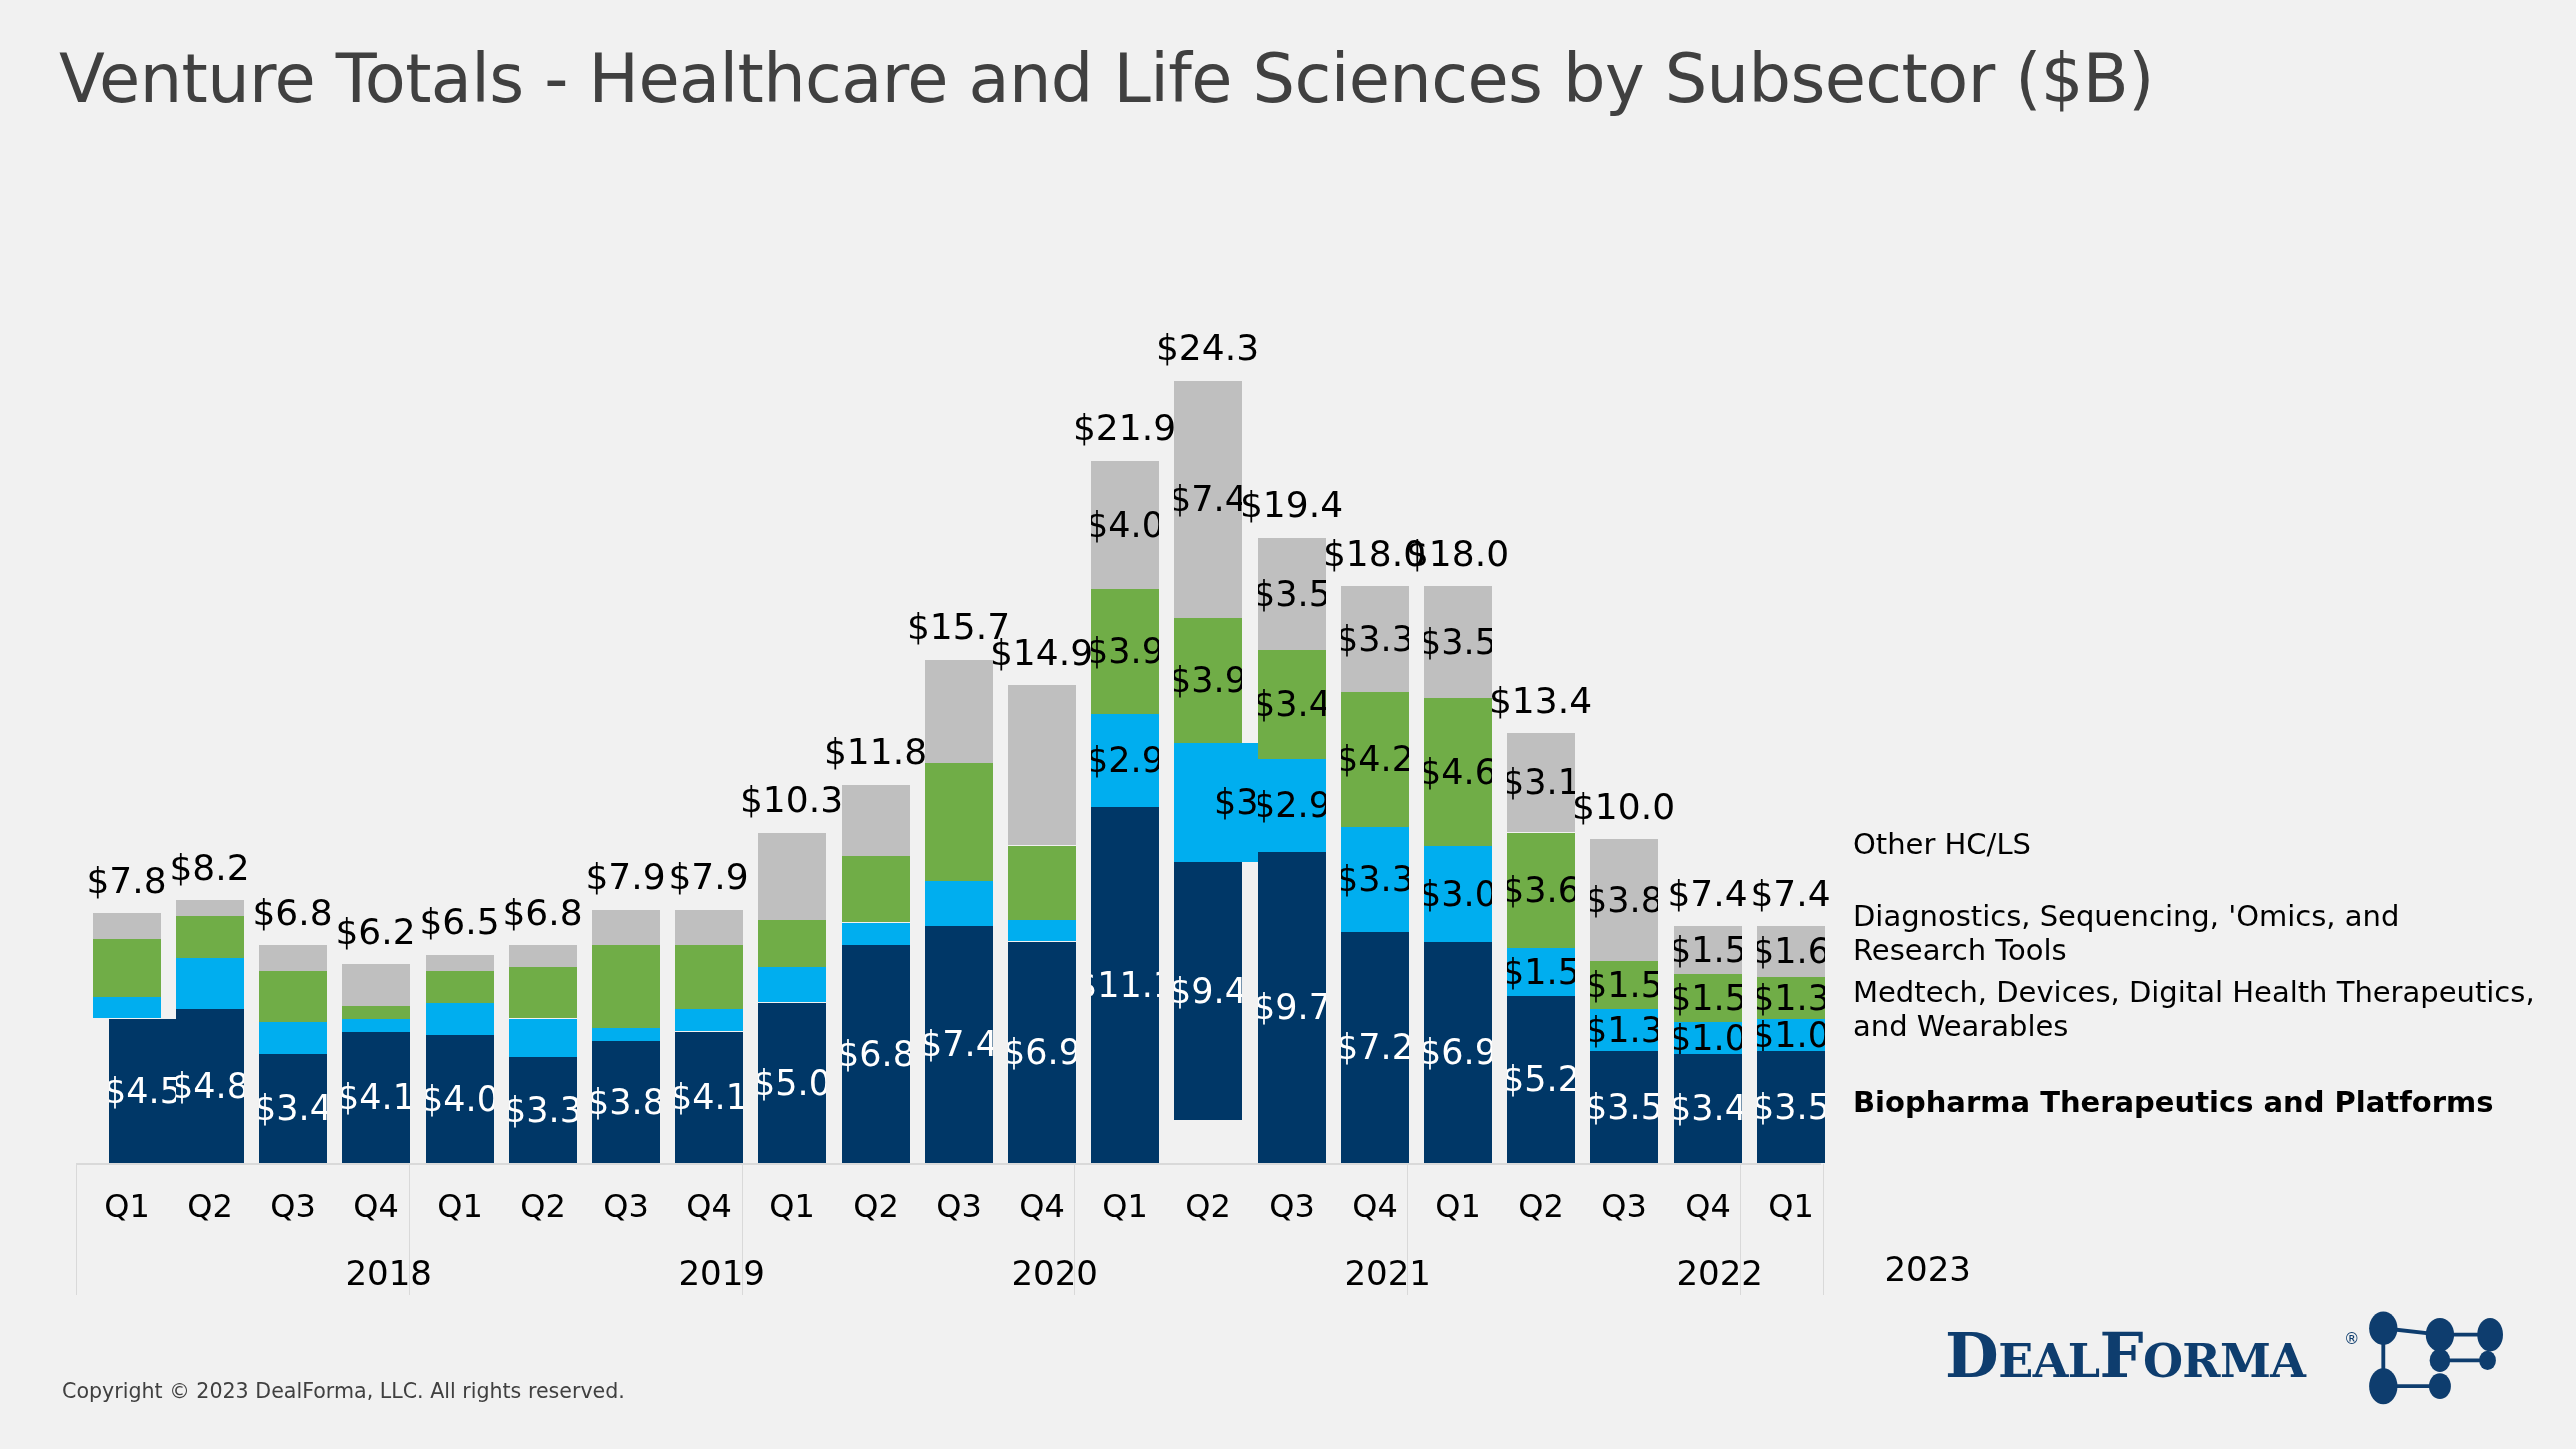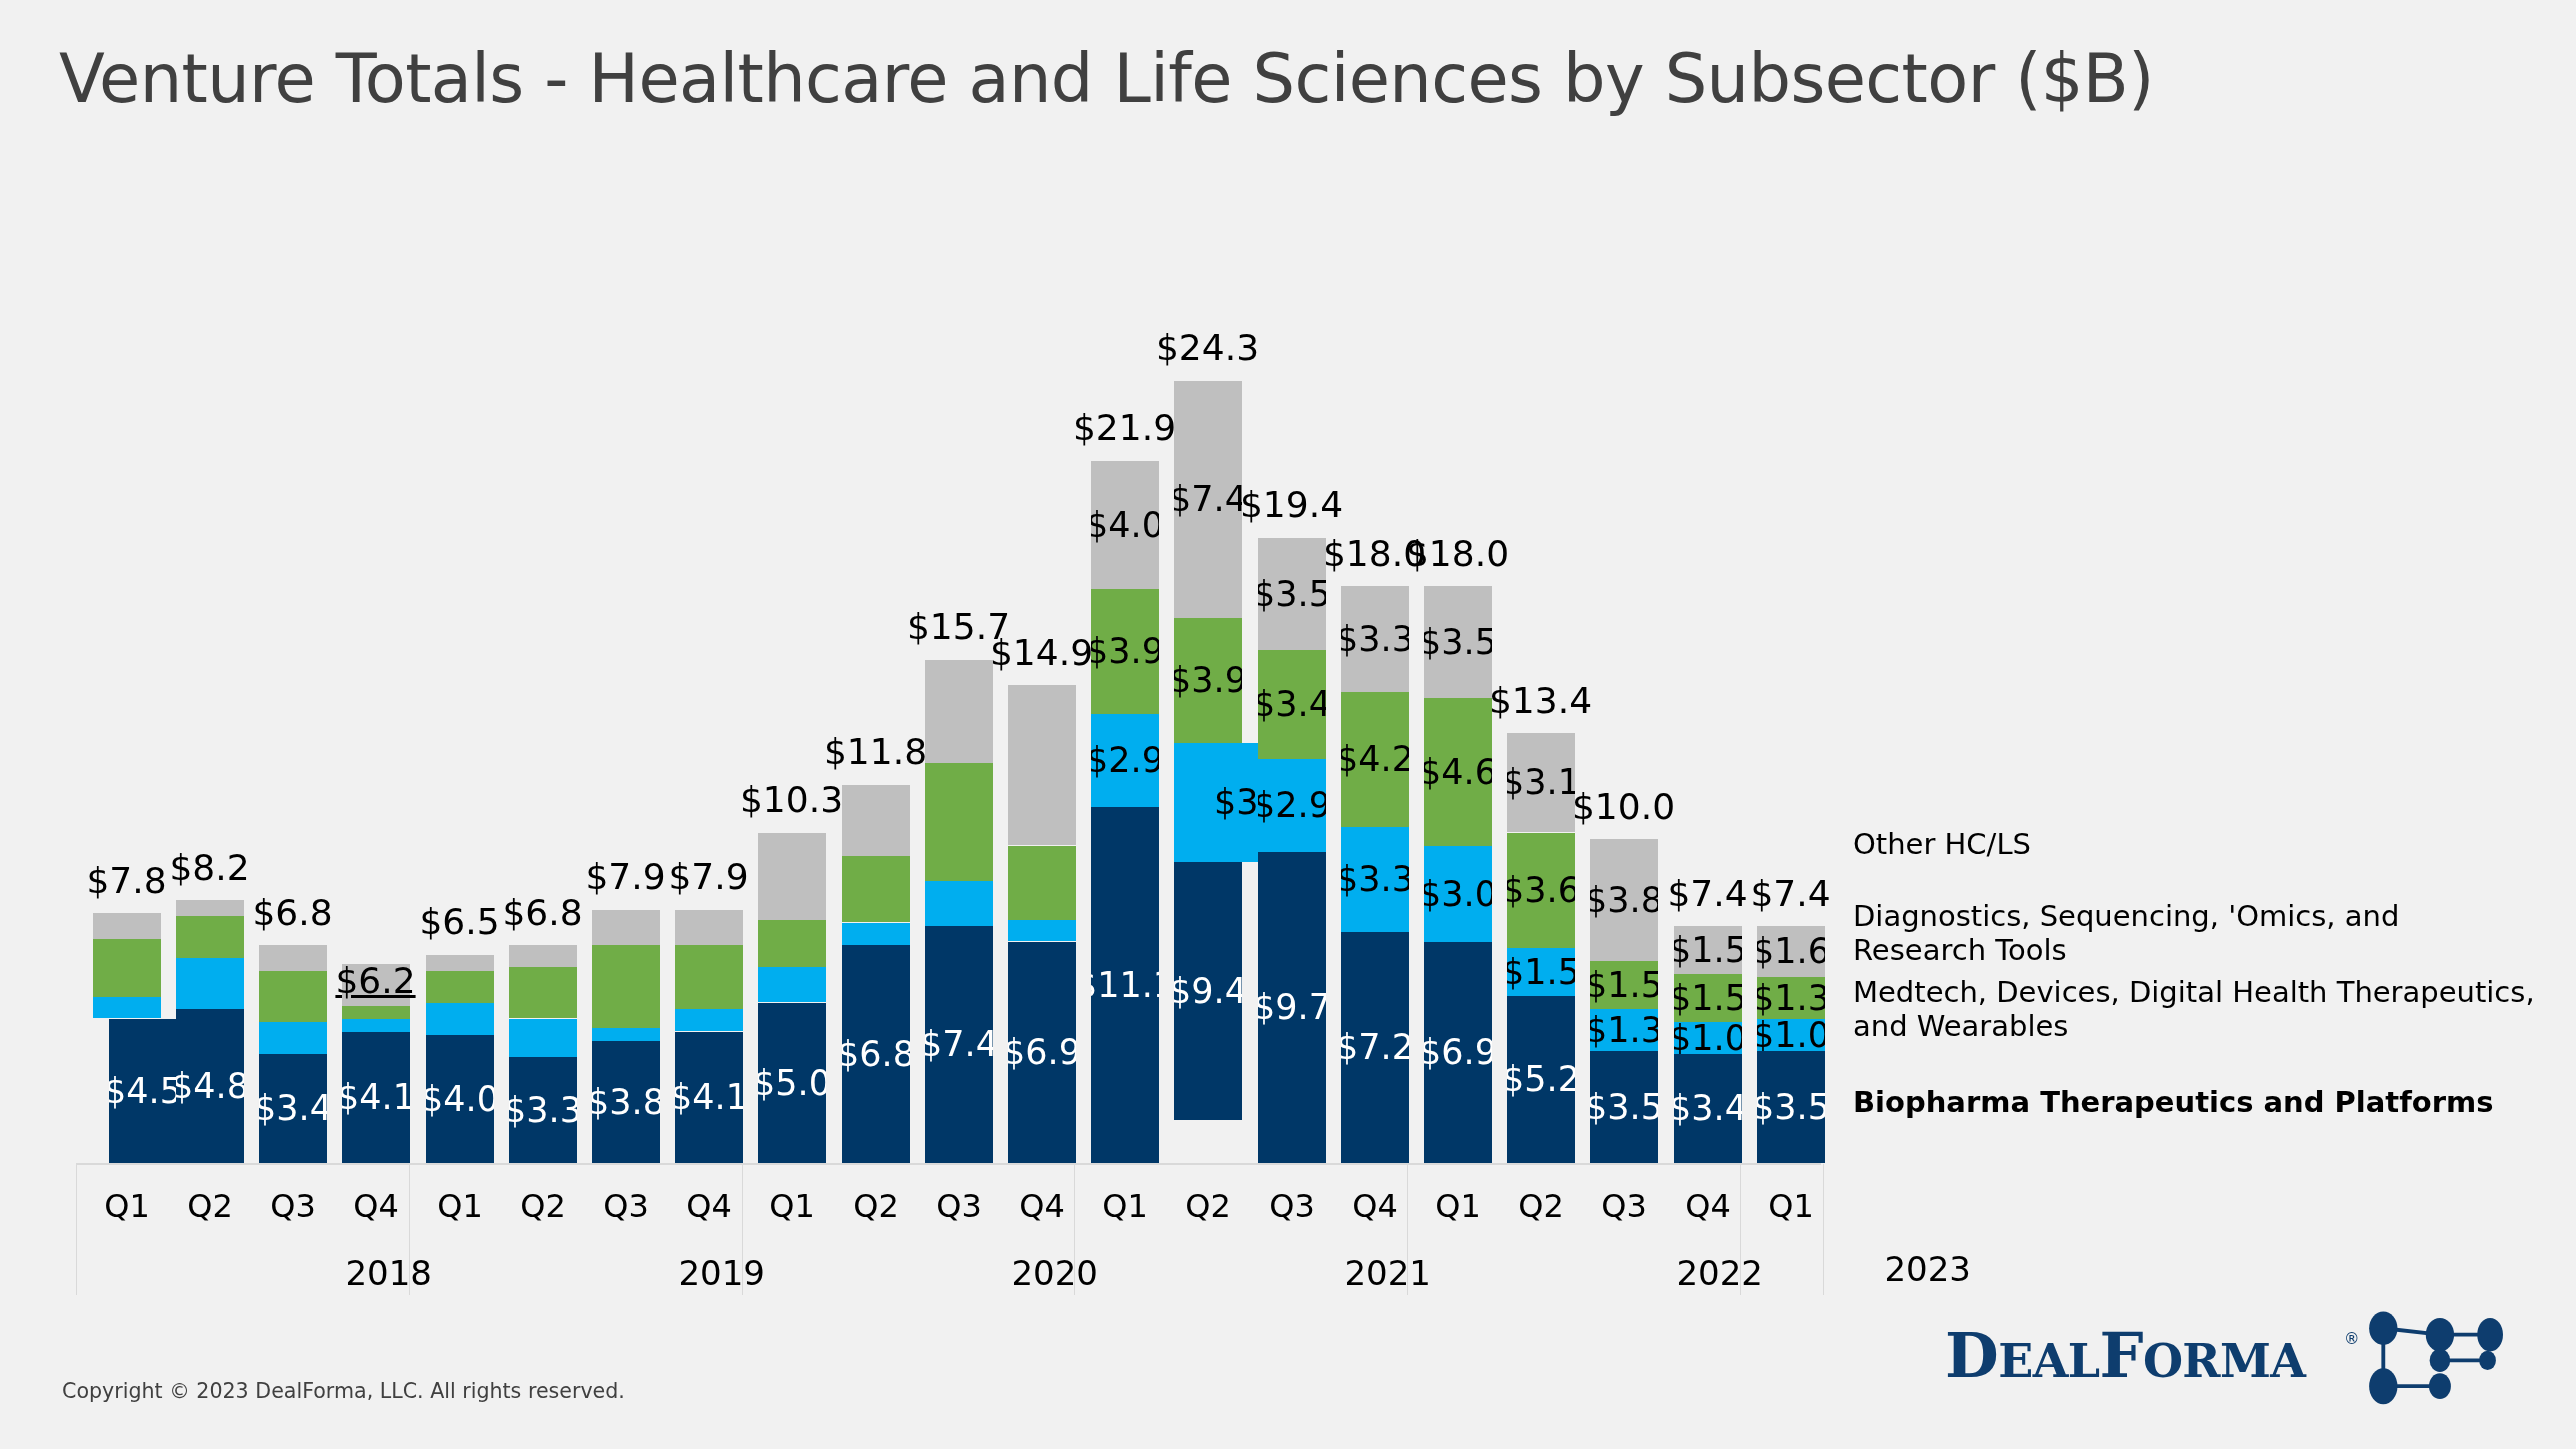--- a/index.html
+++ b/index.html
@@ -131,21 +131,21 @@
       <div class="total" style="left: 238px; top: 895px;">$6.8</div>
       <div class="qtick" style="left: 259px; top: 1190px;">Q3</div>
       <div class="bar" style="left: 342px; top: 0px; height: 1163px;">
         <div class="seg s0" style="height: 131px; top: 1032px;">
           <span class="lbl">$4.1</span>
         </div>
         <div class="seg s1" style="height: 13px; top: 1019px;"></div>
         <div class="seg s2" style="height: 13px; top: 1006px;"></div>
         <div class="seg s3" style="height: 42px; top: 964px;"></div>
       </div>
-      <div class="total" style="left: 321px; top: 963px; text-decoration: underline;">$6.2</div>
+      <div class="total" style="left: 321px; top: 914px;">$6.2</div>
       <div class="qtick" style="left: 342px; top: 1190px;">Q4</div>
       <div class="bar" style="left: 426px; top: 0px; height: 1163px;">
         <div class="seg s0" style="height: 128px; top: 1035px;">
           <span class="lbl">$4.0</span>
         </div>
         <div class="seg s1" style="height: 32px; top: 1003px;"></div>
         <div class="seg s2" style="height: 32px; top: 971px;"></div>
         <div class="seg s3" style="height: 16px; top: 955px;"></div>
       </div>
       <div class="total" style="left: 405px; top: 904px;">$6.5</div>

